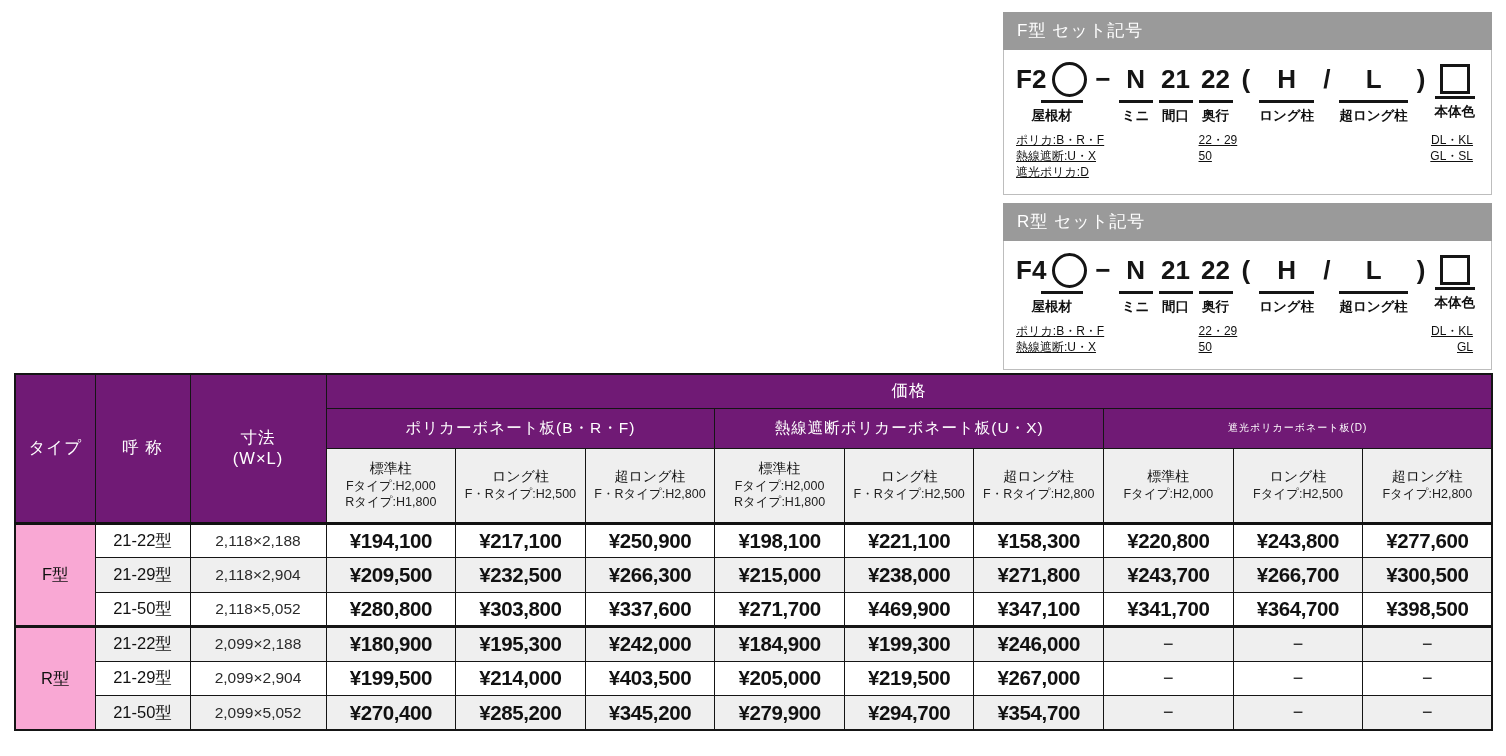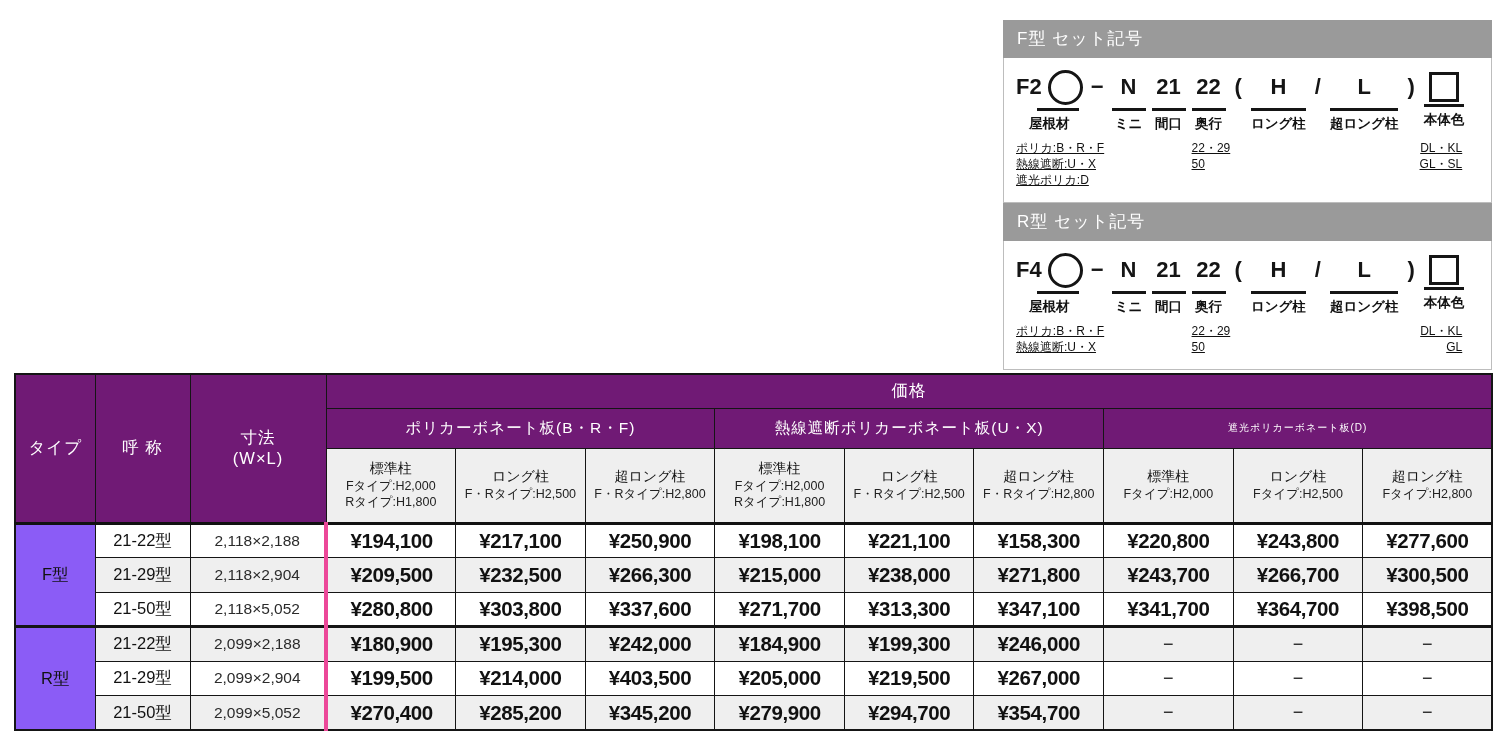--- a/index.html
+++ b/index.html
@@ -1,28 +1,28 @@
 <!DOCTYPE html>
 <html><head>
 <meta charset="utf-8">
 <style>
   html,body{margin:0;padding:0;background:#ffffff;width:1506px;height:756px;overflow:hidden;
     font-family:"Liberation Sans","DejaVu Sans",sans-serif;color:#111;}
   
   .set-box{position:absolute;left:1003px;width:489px;}
-  #fbox{top:20px;}
+  #fbox{top:12px;}
   #rbox{top:203px;}
   .box-title{background:#9a9a9a;color:#fff;font-size:17px;height:38px;line-height:38px;
     padding-left:14px;letter-spacing:1px;}
   .box-body{background:#fff;border:1px solid #bdbdbd;border-top:none;padding:10px 10px 8px 12px;overflow:hidden;}
   #fbox .box-body{height:126px;}
   #rbox .box-body{height:110px;}
   .code-line{display:flex;align-items:flex-start;gap:6px;}
   .seg{display:flex;flex-direction:column;align-items:center;position:relative;}
-  .code{display:flex;align-items:center;font-weight:bold;font-size:22px;line-height:38px;
+  .code{display:flex;align-items:center;font-weight:bold;font-size:26px;line-height:38px;
     white-space:nowrap;color:#151515;}
   .circle-shape{width:29px;height:29px;border:3px solid #151515;border-radius:50%;margin-left:6px;}
   .square-shape{width:24px;height:24px;border:3px solid #151515;margin-top:4px;}
   .rule{height:3px;background:#151515;width:100%;min-width:34px;margin-top:2px;}
   .seg-roof .rule{width:42px;align-self:flex-end;margin-right:4px;}
   .lbl{font-weight:bold;font-size:13.5px;margin-top:4px;white-space:nowrap;}
   .notes{position:absolute;top:72px;left:0;text-align:left;font-size:12px;line-height:1.35;white-space:nowrap;text-decoration:underline;}
   .seg-color .notes{left:auto;right:2px;text-align:right;}
   .seg-punct{padding:0 3px;}
   .seg-dash{padding:0 2px;}
@@ -36,26 +36,26 @@
   .sub-h{background:#efefef;color:#151515;font-weight:normal;}
   .sub-h .cname{display:block;font-size:14px;line-height:1.35;}
   .sub-h .cdet{display:block;font-size:12.5px;line-height:1.35;color:#222;}
   tr.row-a{height:34px;}
   tr.row-b{height:40px;padding-left:20px;}
   tr.row-c{height:75px;}
   tbody tr{height:34.5px;background:#fff;}
   tbody tr.alt{background:#efefef;}
   tbody tr.section-start td{border-top:3px solid #151515;}
   tbody tr:first-child td{border-top:3px solid #111;}
-  td.type-cell{background:#8b5cf6;font-size:16.5px;}
+  td.type-cell{background:#f9a8d4;font-size:16.5px;}
   td.name-cell{font-size:16.5px;}
   td.size-cell{font-size:15.5px;color:#2b2b2b;}
   td.price-cell{font-size:20.5px;font-weight:bold;letter-spacing:-0.4px;}
   td.dash-cell{font-size:18px;font-weight:normal;}
-  td.fp{border-left:4px solid #ec4899;}
+  td.fp{border-left:1px solid #ec4899;}
 </style>
 </head>
 <body>
 
 <div class="set-box" id="fbox">
   <div class="box-title">F型 セット記号</div>
   <div class="box-body">
     <div class="code-line">
       <div class="seg seg-roof">
         <div class="code">
@@ -297,21 +297,21 @@
       <td class="price-cell">¥266,700</td>
       <td class="price-cell">¥300,500</td>
     </tr>
     <tr>
       <td class="name-cell">21-50型</td>
       <td class="size-cell">2,118×5,052</td>
       <td class="price-cell fp">¥280,800</td>
       <td class="price-cell">¥303,800</td>
       <td class="price-cell">¥337,600</td>
       <td class="price-cell">¥271,700</td>
-      <td class="price-cell">¥313,300</td>
+      <td class="price-cell">¥469,900</td>
       <td class="price-cell">¥347,100</td>
       <td class="price-cell">¥341,700</td>
       <td class="price-cell">¥364,700</td>
       <td class="price-cell">¥398,500</td>
     </tr>
     <tr class="alt section-start">
       <td class="type-cell" rowspan="3">R型</td>
       <td class="name-cell">21-22型</td>
       <td class="size-cell">2,099×2,188</td>
       <td class="price-cell fp">¥180,900</td>

